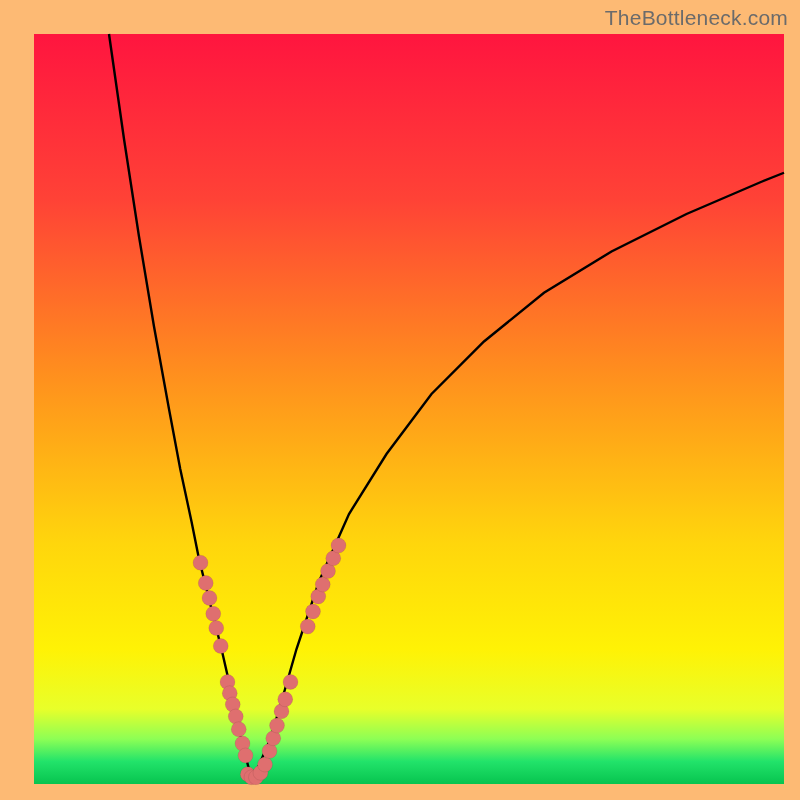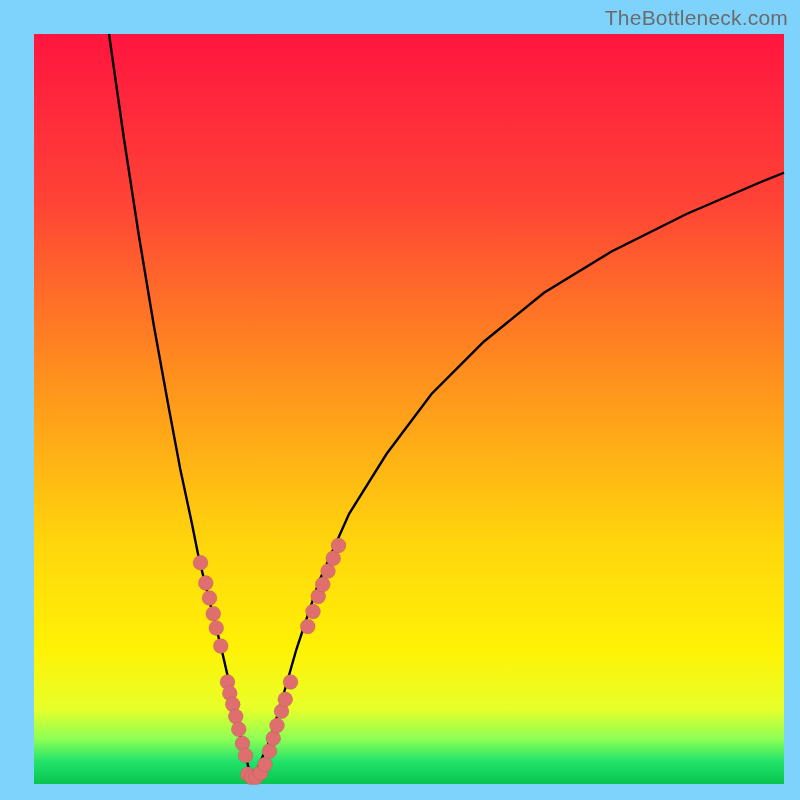--- a/index.html
+++ b/index.html
@@ -10,21 +10,21 @@
     background: #000;
     overflow: hidden;
     font-family: Arial, Helvetica, sans-serif;
   }
   .frame {
     position: absolute;
     left: 0;
     top: 0;
     width: 800px;
     height: 800px;
-    background: #7dd3fc;
+    background: #fdba74;
   }
   .plot {
     position: absolute;
     left: 34px;
     top: 34px;
     width: 750px;
     height: 750px;
     
     background: linear-gradient(
       to bottom,

